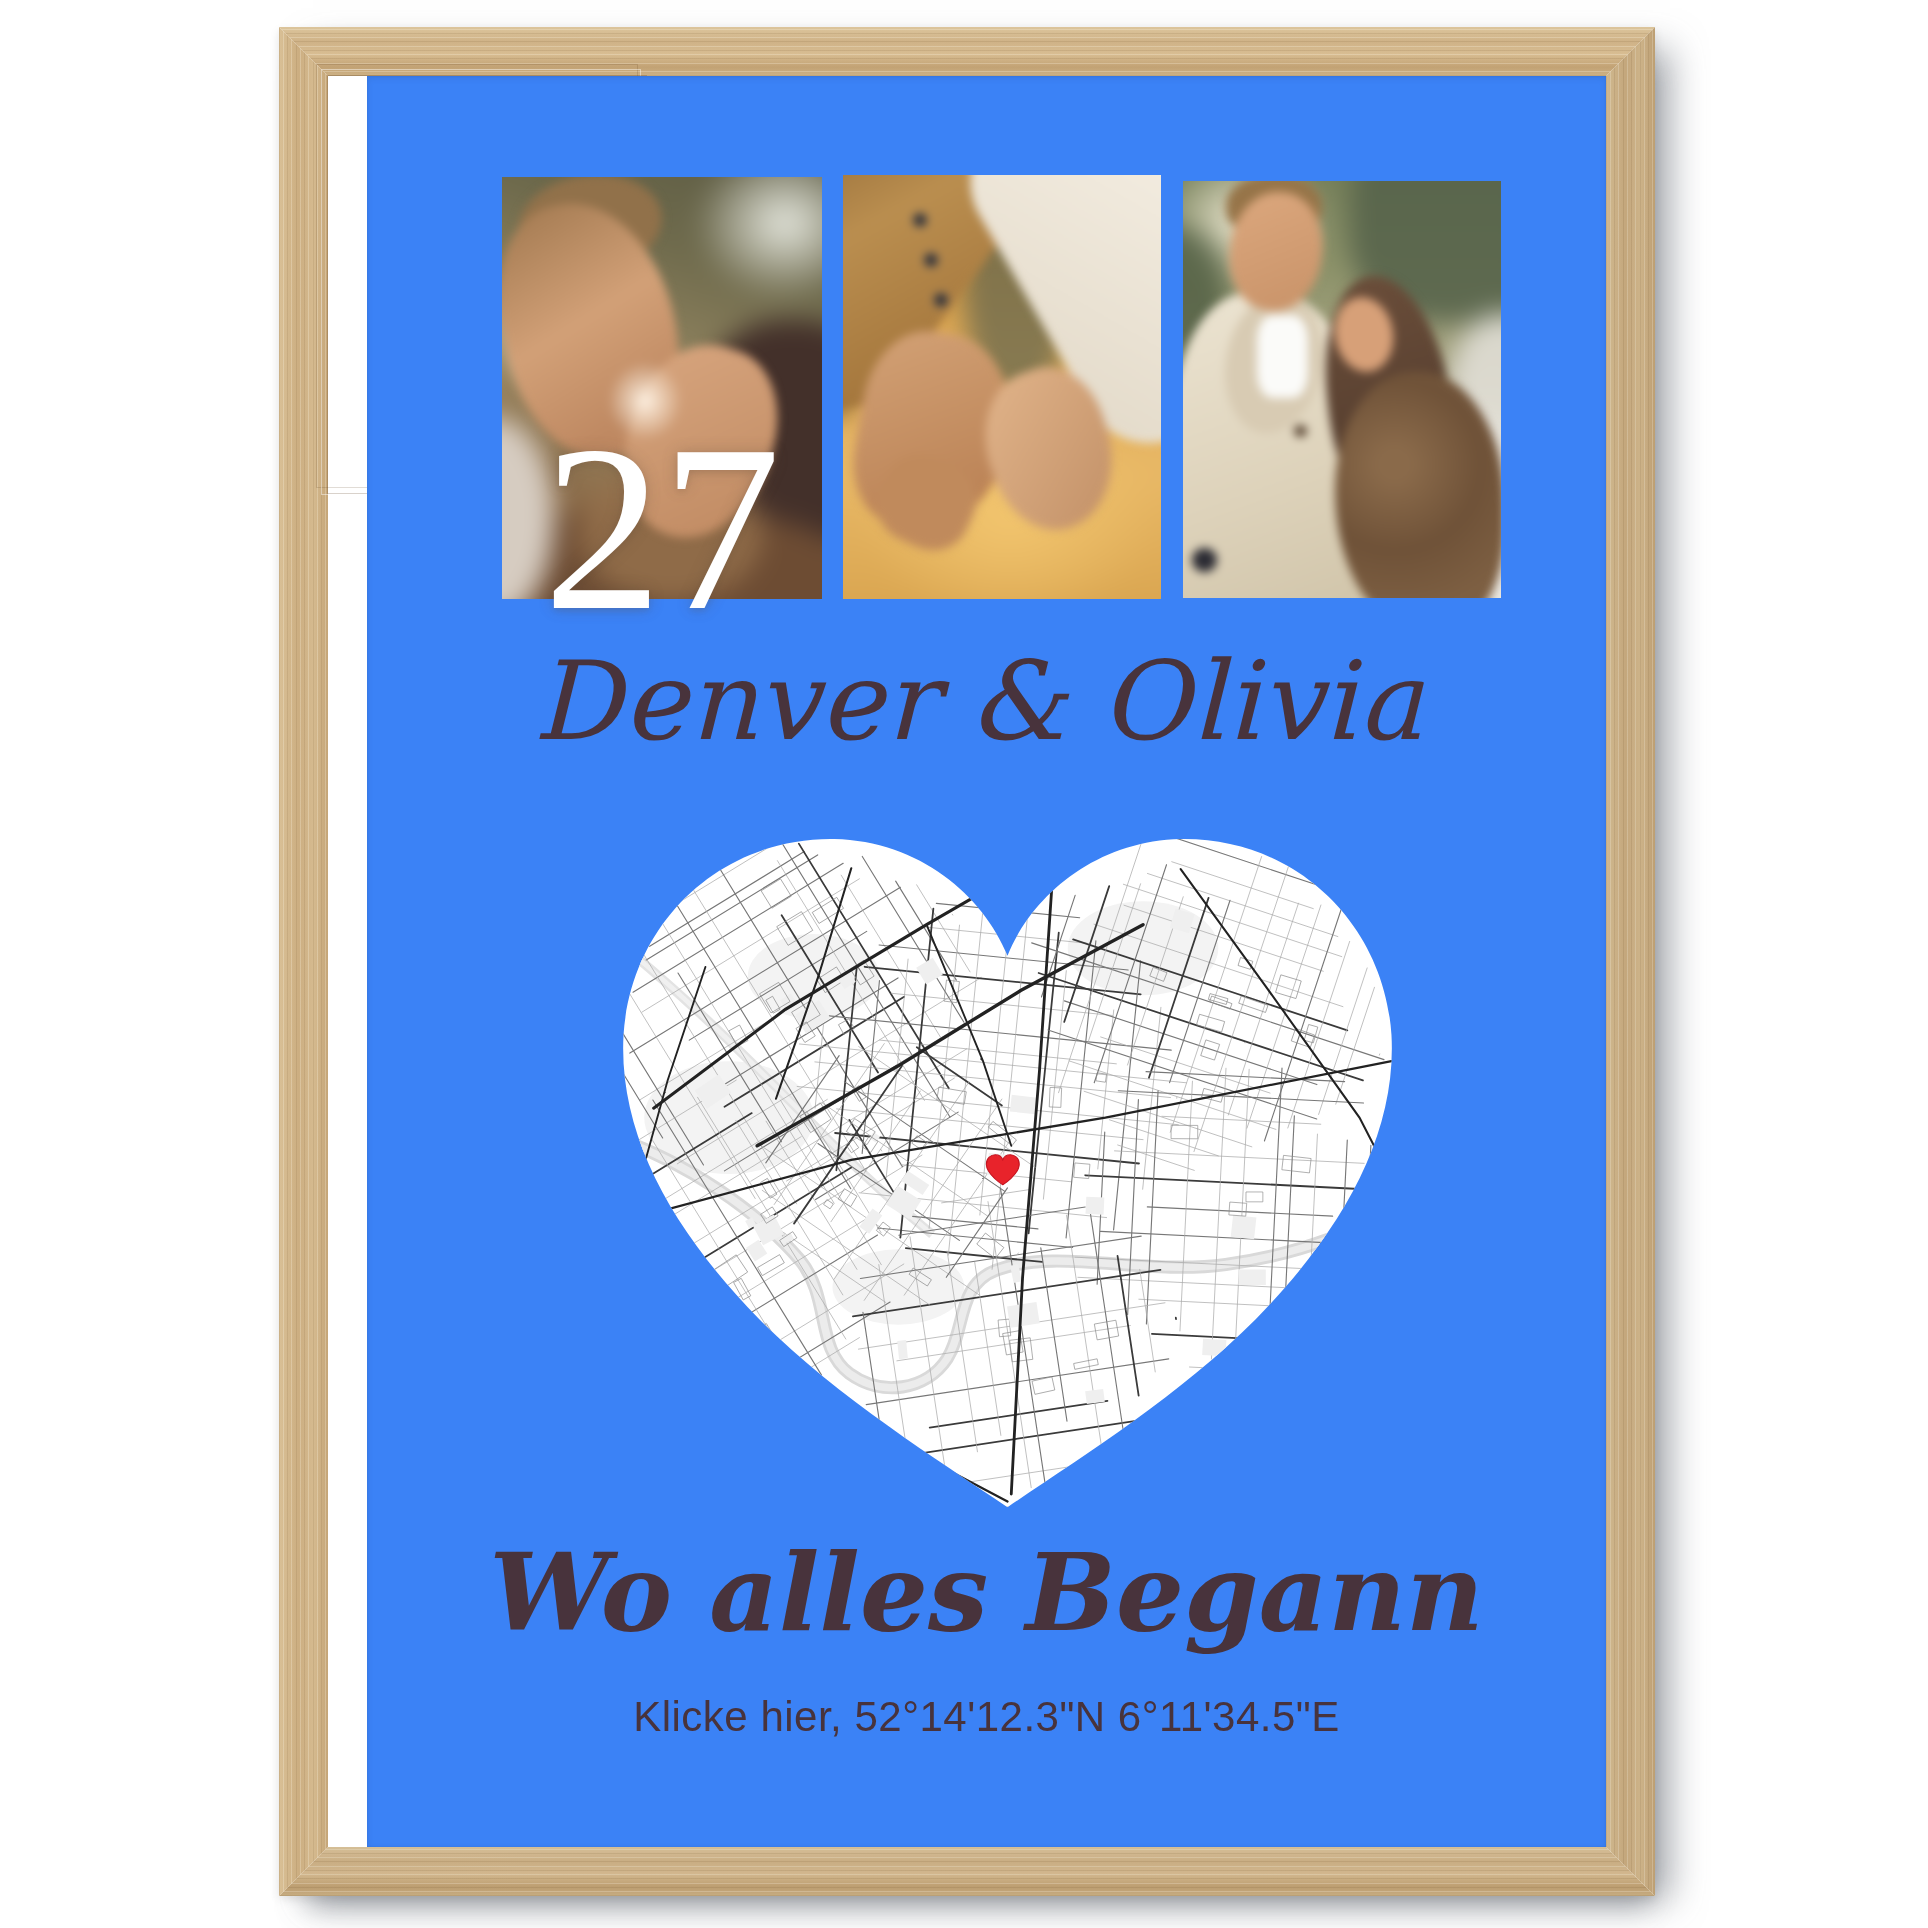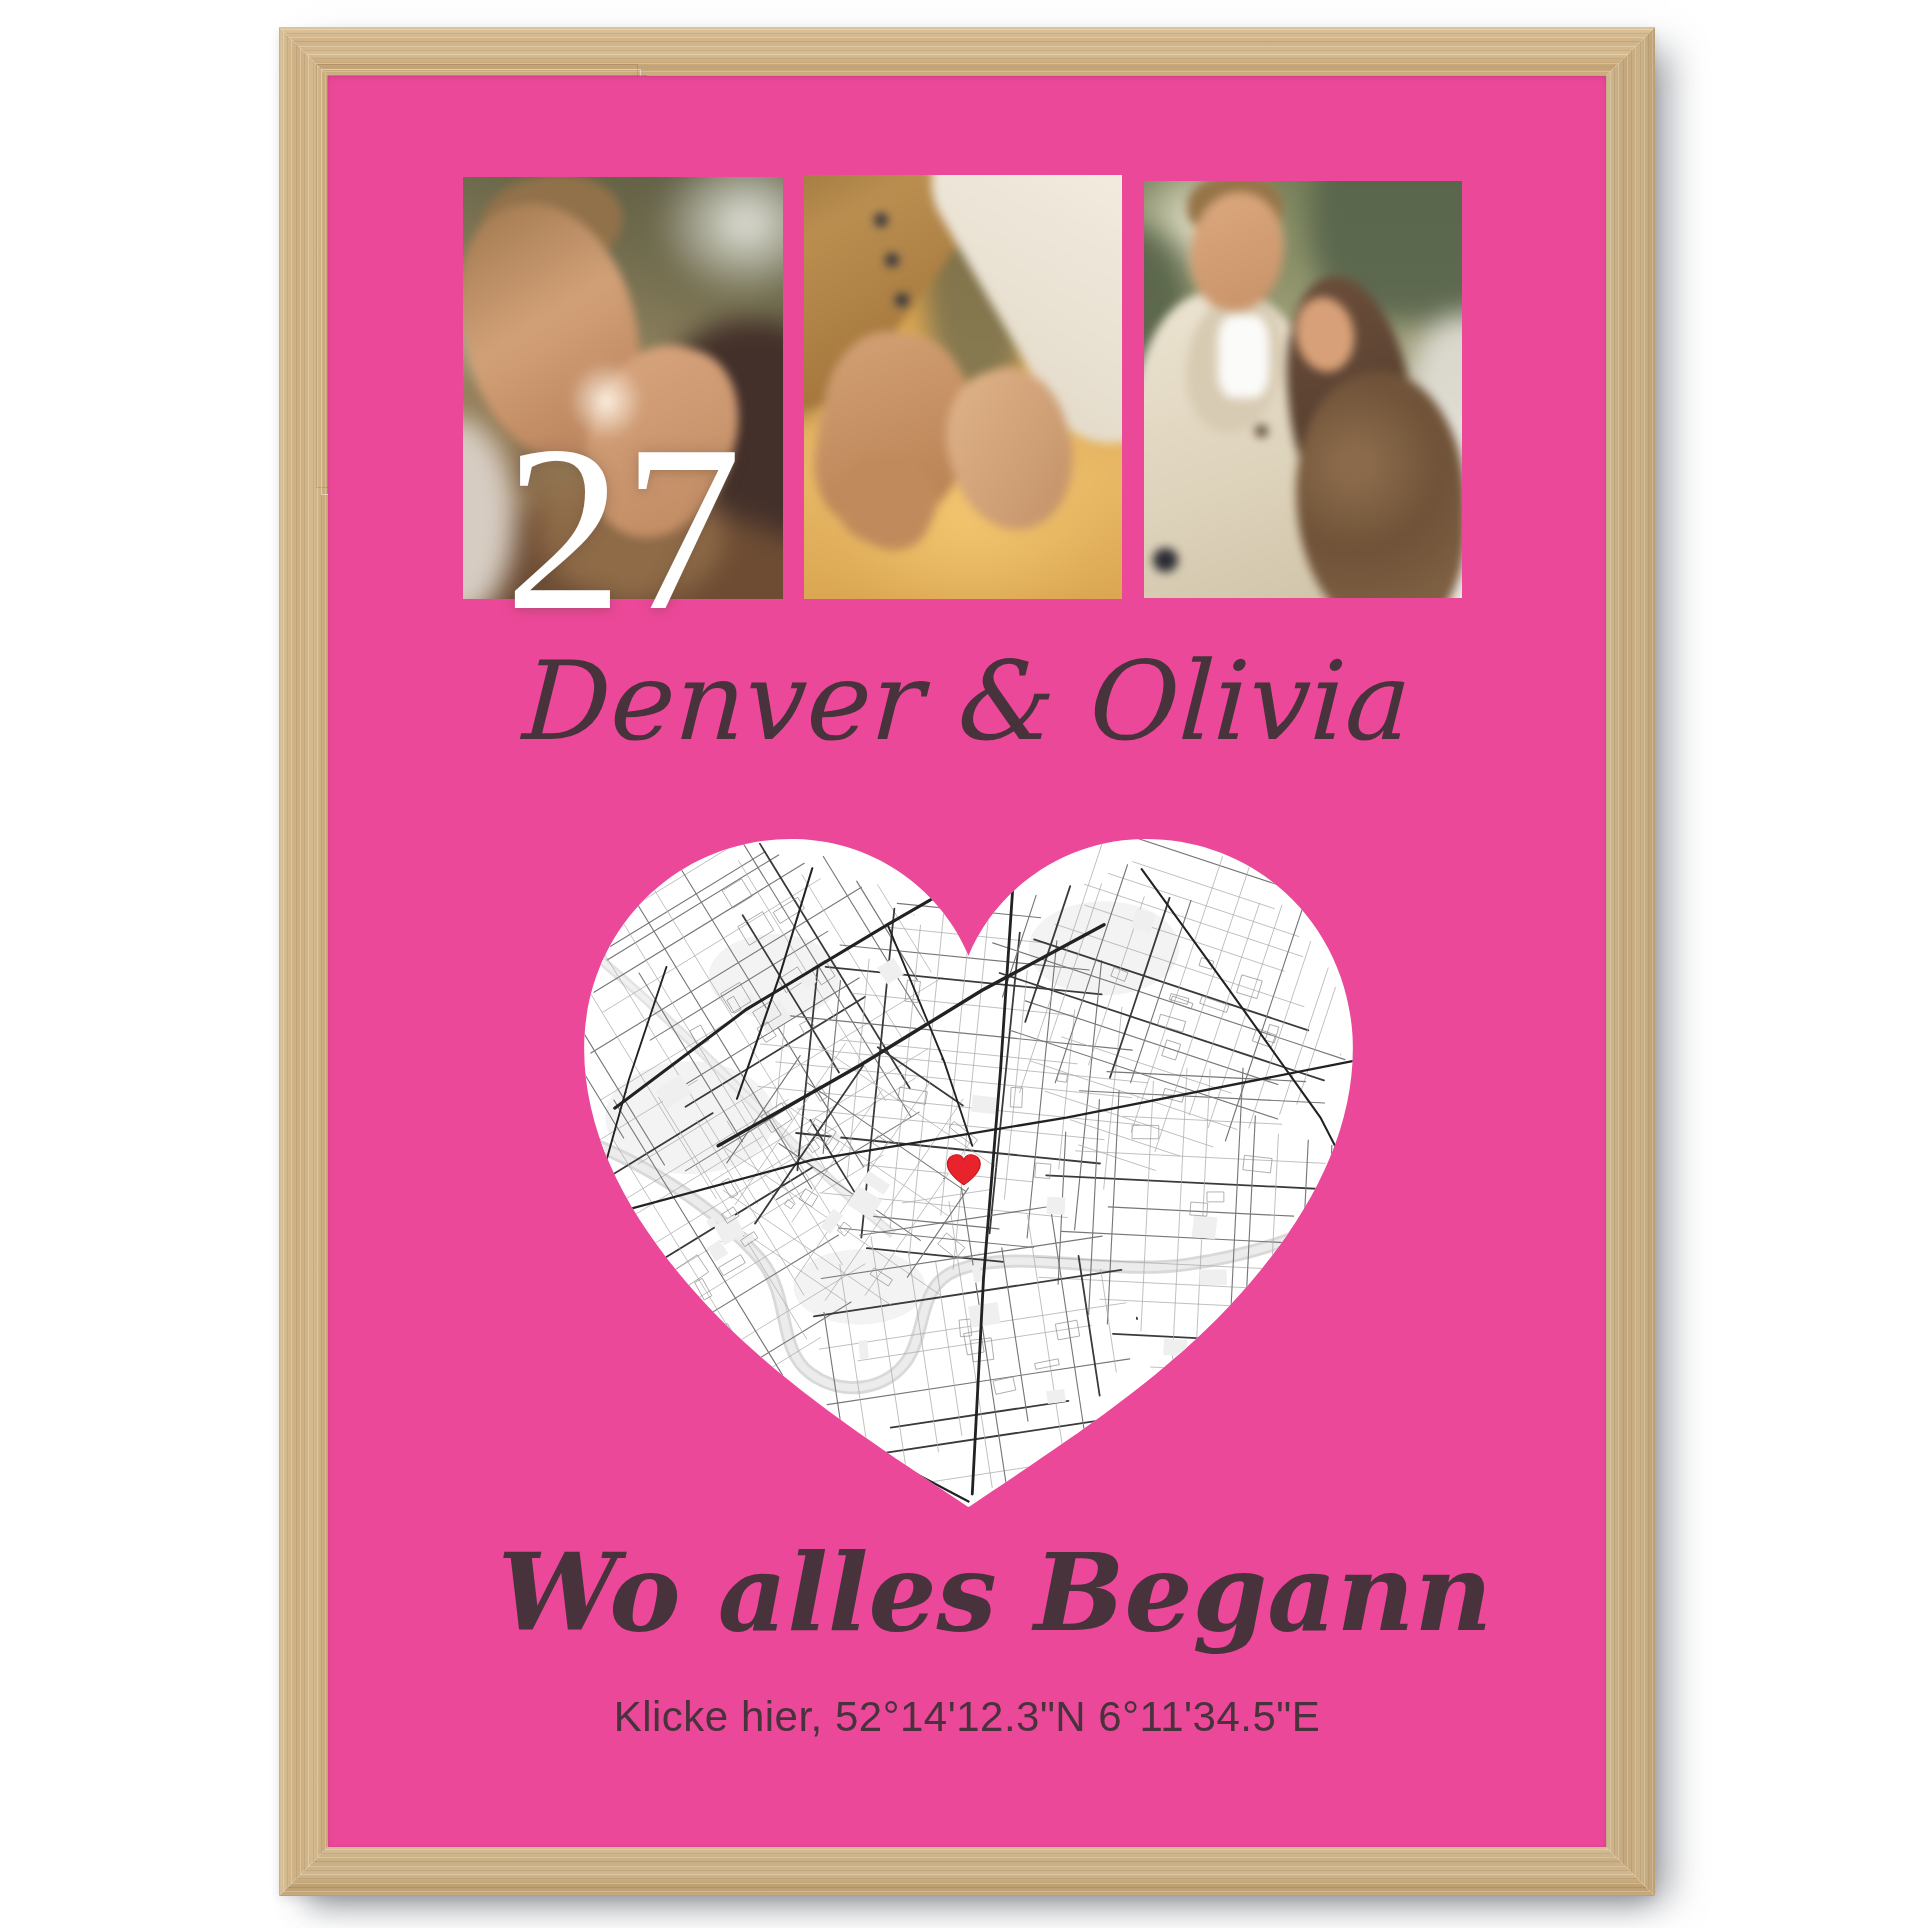--- a/index.html
+++ b/index.html
@@ -25,22 +25,22 @@
   .bar.top{top:0;clip-path:polygon(0 0,100% 0,calc(100% - 49px) 100%,49px 100%);}
   .bar.bottom{bottom:0;clip-path:polygon(49px 0,calc(100% - 49px) 0,100% 100%,0 100%);filter:brightness(0.97);}
   .bar.left{left:0;clip-path:polygon(0 0,100% 49px,100% calc(100% - 49px),0 100%);}
   .bar.right{right:0;clip-path:polygon(0 49px,100% 0,100% 100%,0 calc(100% - 49px));filter:brightness(0.96);}
   .profile{position:absolute;pointer-events:none;border-style:solid;}
   .profile.p1{inset:37px;border-width:0.9px;border-color:rgba(90,60,25,0.18);}
   .profile.p2{inset:42px;border-width:0.9px;border-color:rgba(255,255,255,0.45);}
   .profile.p3{inset:48px;border-width:0.9px;border-color:rgba(80,52,20,0.22);}
 
   
-  .poster{position:absolute;inset:49px;background:#ec4899;overflow:hidden;
-          box-shadow:inset 0 1.9px 7.5px rgba(0,0,0,0.08), inset 0 0 1.9px rgba(0,0,0,0.12);}
+  .poster{position:absolute;inset:49px;background:#3b82f6;overflow:hidden;
+          box-shadow:inset 0 1.9px 7.5px rgba(0,0,0,0.08), inset 0 0 1.9px rgba(0,0,0,0.12);margin-left:39px;}
 
   
   .photo{position:absolute;overflow:hidden;background:#8a7a5e;}
   .photo .blur{position:absolute;inset:-32px;filter:blur(13px);}
   .photo .sharp{position:absolute;inset:-11.3px;filter:blur(4.7px);}
   .blob{position:absolute;border-radius:50%;}
   .p1{left:135px;top:101px;width:320px;height:422px;}
   .p2{left:476px;top:99px;width:318px;height:424px;}
   .p3{left:816px;top:105px;width:318px;height:417px;}
 
@@ -94,21 +94,21 @@
        color:#ffffff;font-weight:400;letter-spacing:0px;z-index:5;
        text-shadow:0 0 15px rgba(95,75,60,0.30),0 2.8px 5.6px rgba(95,75,60,0.12);}
   .num.n1{left:295px;} .num.n2{left:636px;} .num.n3{left:976px;}
 
   
   .names{position:absolute;top:561px;left:0;width:100%;text-align:center;
          font-family:"DejaVu Serif","Liberation Serif",serif;font-style:italic;
          font-size:109px;line-height:1.2;color:#48333c;transform:skewX(-3deg);}
   .headline{position:absolute;top:1453px;left:0;width:100%;text-align:center;
          font-family:"DejaVu Serif","Liberation Serif",serif;font-style:italic;font-weight:bold;
-         font-size:107px;line-height:1.2;color:#48333c;padding-left:28px;}
+         font-size:107px;line-height:1.2;color:#48333c;}
   .coords{position:absolute;top:1616px;left:0;width:100%;text-align:center;
          font-family:"Liberation Sans","DejaVu Sans",sans-serif;
          font-size:42px;line-height:1.2;color:#48333c;letter-spacing:0.5px;}
 
   
   .mapbox{position:absolute;left:249px;top:759px;width:783px;height:680px;}
   .mapbox svg{display:block;width:100%;height:100%;}
 </style>
 </head>
 <body>

